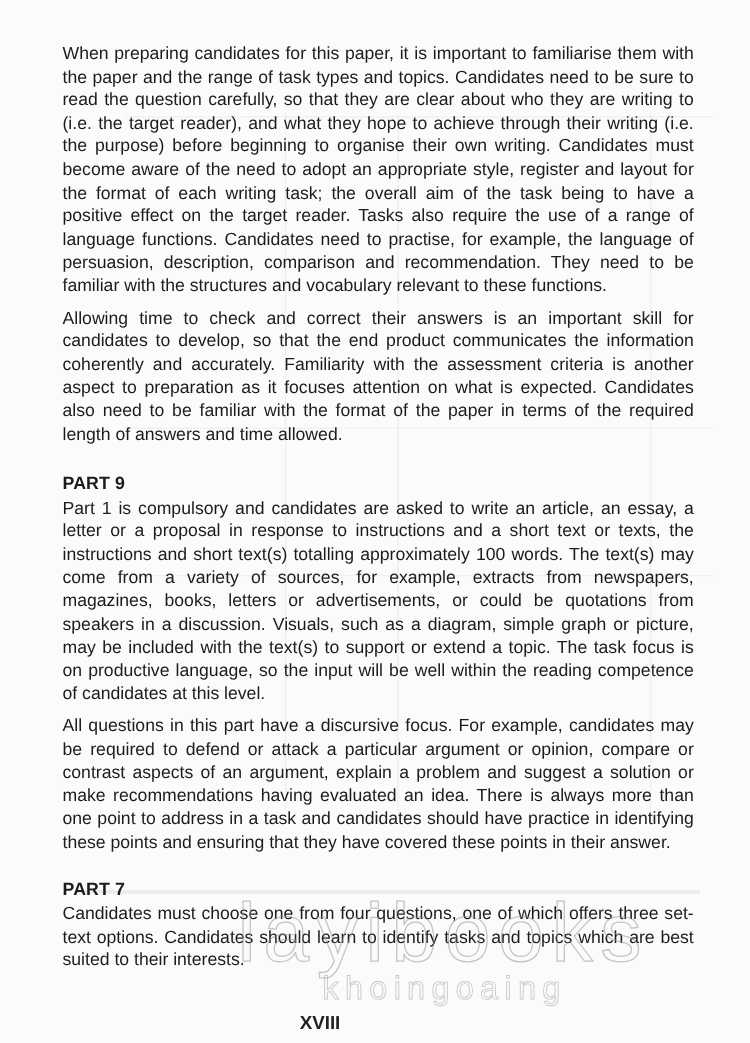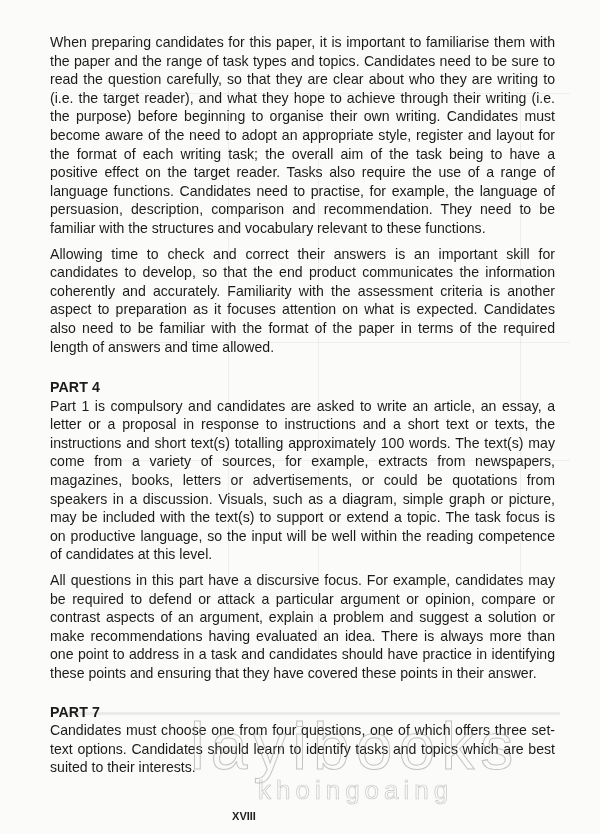--- a/index.html
+++ b/index.html
@@ -77,25 +77,25 @@
       top: 775px;
       font-family: "Liberation Sans", sans-serif;
       font-size: 26px;
       color: transparent;
       -webkit-text-stroke: 0.7px rgba(150,150,150,0.5);
       letter-spacing: 5px;
       pointer-events: none;
     }
     .page-number {
       position: absolute;
-      left: 0;
+      left: 12px;
       width: 488px;
       top: 810px;
       text-align: center;
-      font-size: 11px;
+      font-size: 15px;
       font-weight: bold;
       color: #222;
     }
   </style>
 </head>
 <body>
 
 <div class="bleed">
   <div class="vline" style="left:228px; top:90px; height:560px;"></div>
   <div class="vline" style="left:318px; top:90px; height:560px;"></div>
@@ -107,21 +107,21 @@
 </div>
 
 <div class="page">
   <p>When preparing candidates for this paper, it is important to familiarise them with the paper and the range of task types and topics. Candidates need to be sure to read the question carefully, so that they are clear about who they are writing to (i.e. the target reader), and what they hope to achieve through their writing (i.e. the purpose) before beginning to organise their own writing. Candidates must become aware of the need to adopt an appropriate style, register and layout for the format of each writing task; the overall aim of the task being to have a positive effect on the target reader. Tasks also require the use of a range of language functions. Candidates need to practise, for example, the language of persuasion, description, comparison and recommendation. They need to be familiar with the structures and vocabulary relevant to these functions.</p>
   <p>Allowing time to check and correct their answers is an important skill for candidates to develop, so that the end product communicates the information coherently and accurately. Familiarity with the assessment criteria is another aspect to preparation as it focuses attention on what is expected. Candidates also need to be familiar with the format of the paper in terms of the required length of answers and time allowed.</p>
 
   <div class="section-gap"></div>
 
   <section>
     <h2>
-      <span>PART 4</span>
+      <span>PART 9</span>
     </h2>
     <p>Part 1 is compulsory and candidates are asked to write an article, an essay, a letter or a proposal in response to instructions and a short text or texts, the instructions and short text(s) totalling approximately 100 words. The text(s) may come from a variety of sources, for example, extracts from newspapers, magazines, books, letters or advertisements, or could be quotations from speakers in a discussion. Visuals, such as a diagram, simple graph or picture, may be included with the text(s) to support or extend a topic. The task focus is on productive language, so the input will be well within the reading competence of candidates at this level.</p>
     <p class="p-tight">All questions in this part have a discursive focus. For example, candidates may be required to defend or attack a particular argument or opinion, compare or contrast aspects of an argument, explain a problem and suggest a solution or make recommendations having evaluated an idea. There is always more than one point to address in a task and candidates should have practice in identifying these points and ensuring that they have covered these points in their answer.</p>
   </section>
 
   <div class="section-gap-lg"></div>
 
   <section>
     <h2>
       <span>PART 7</span>

